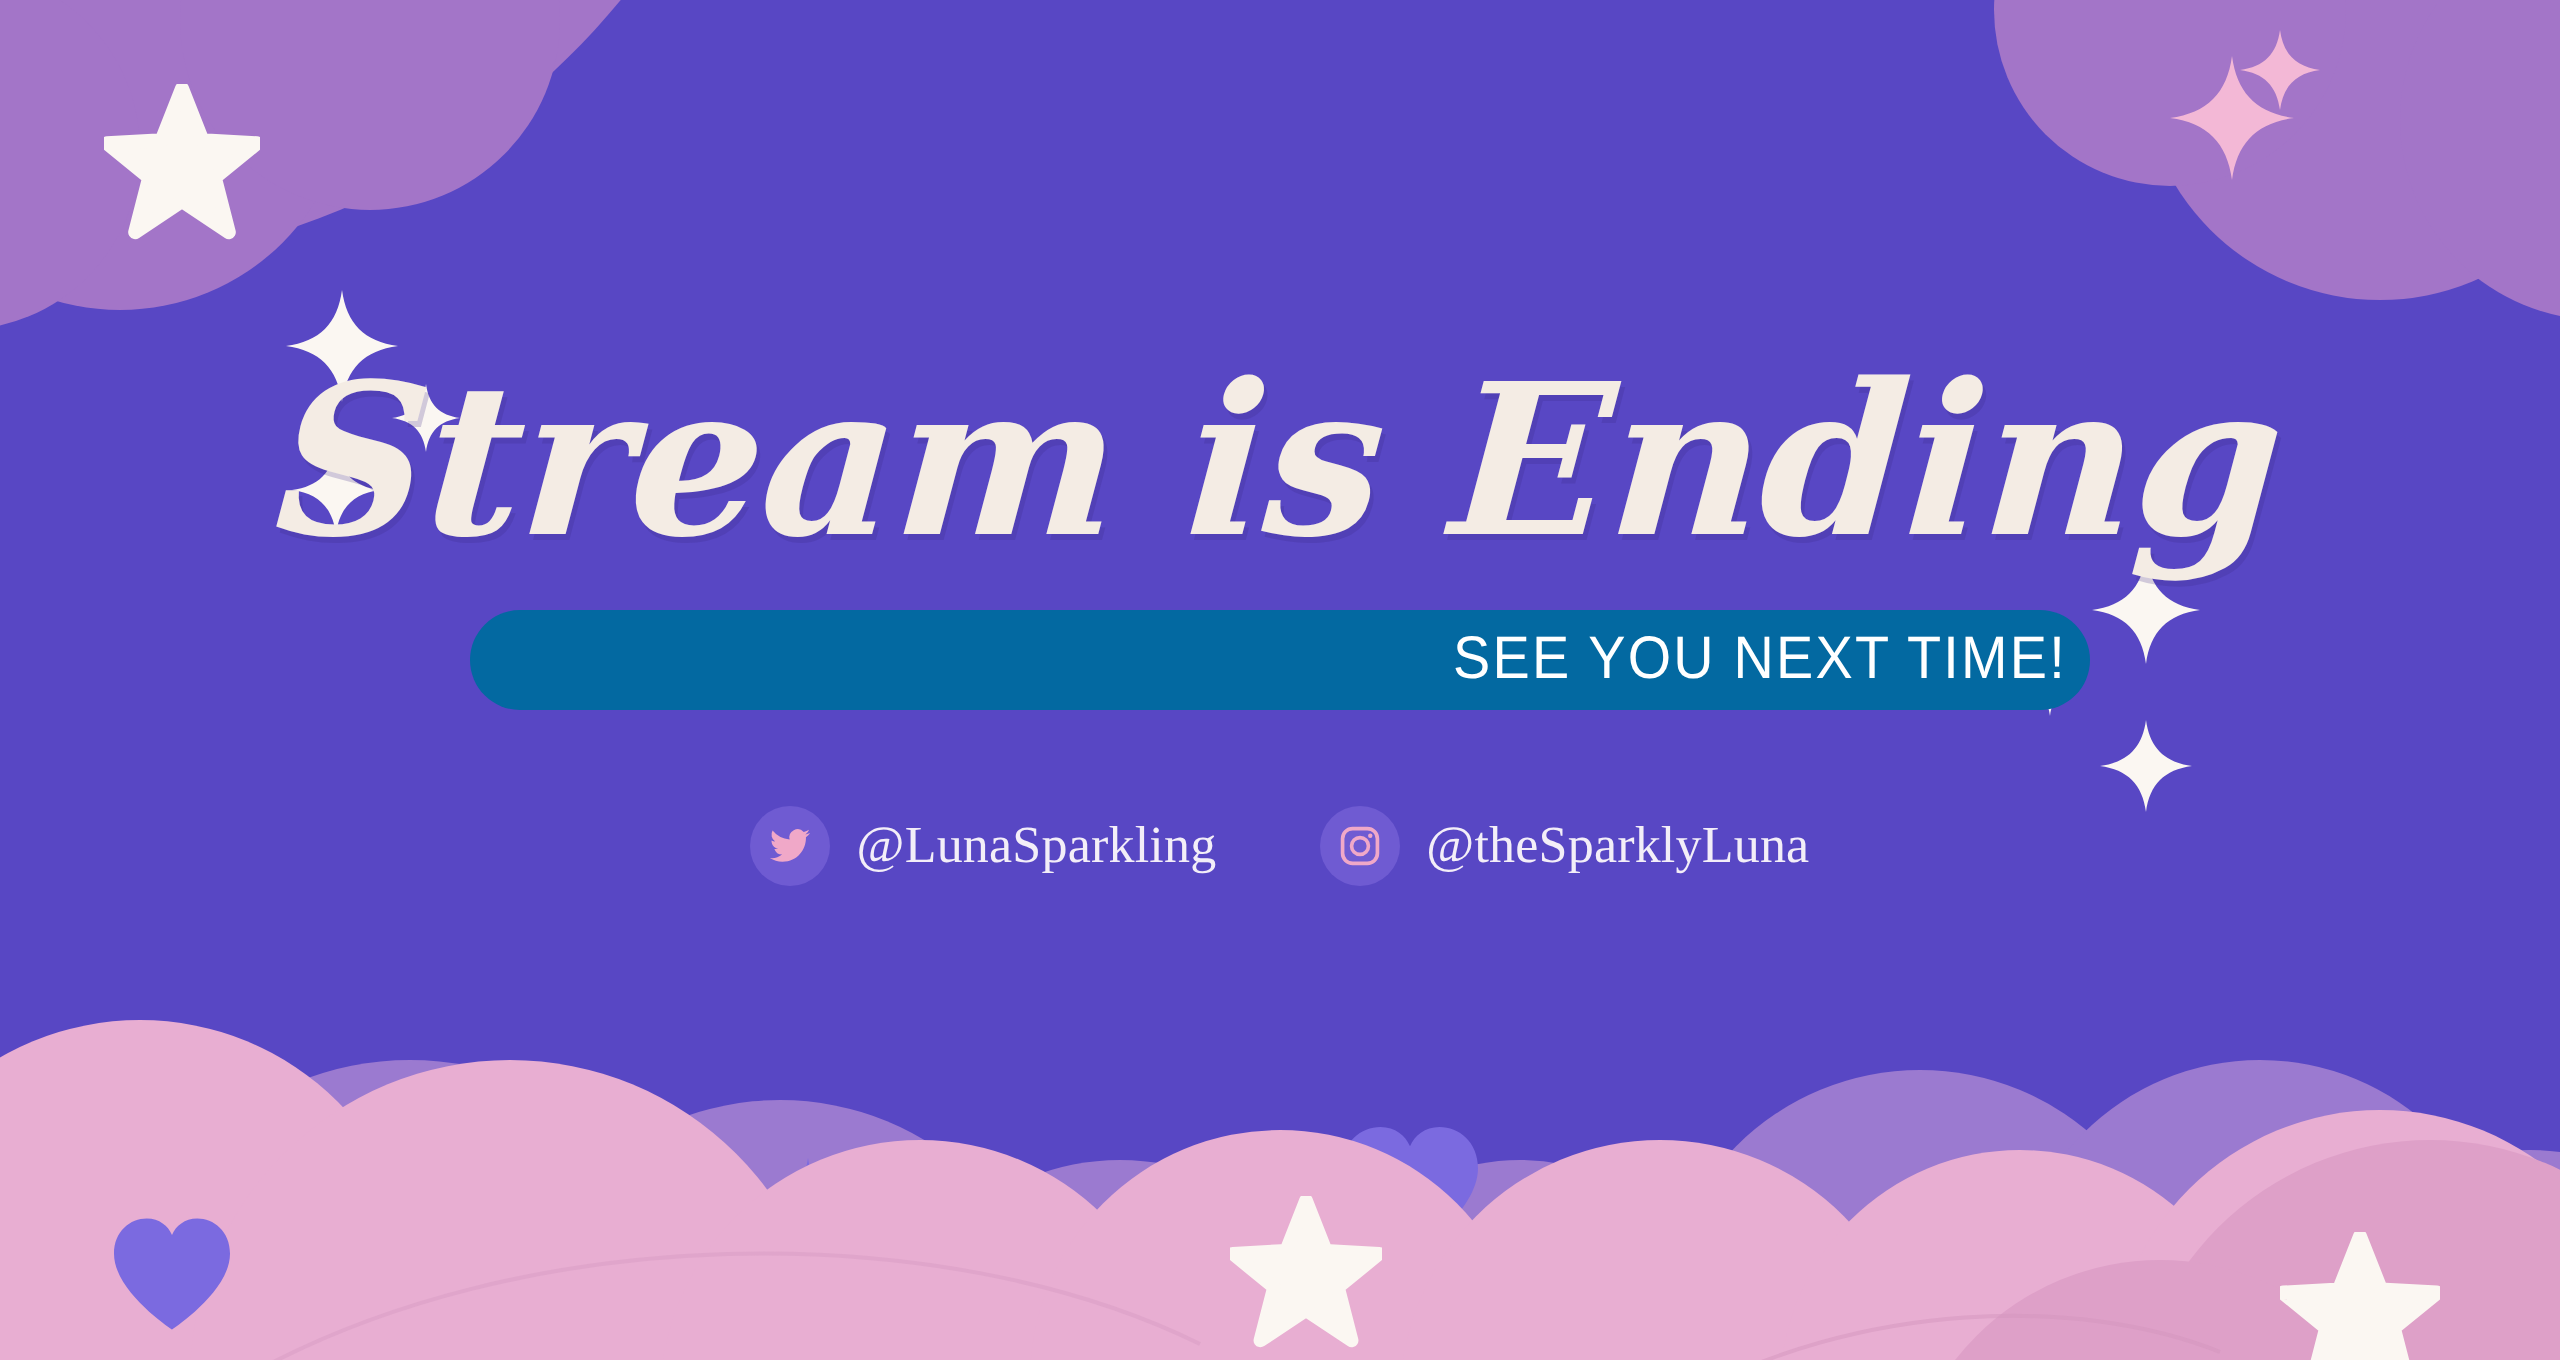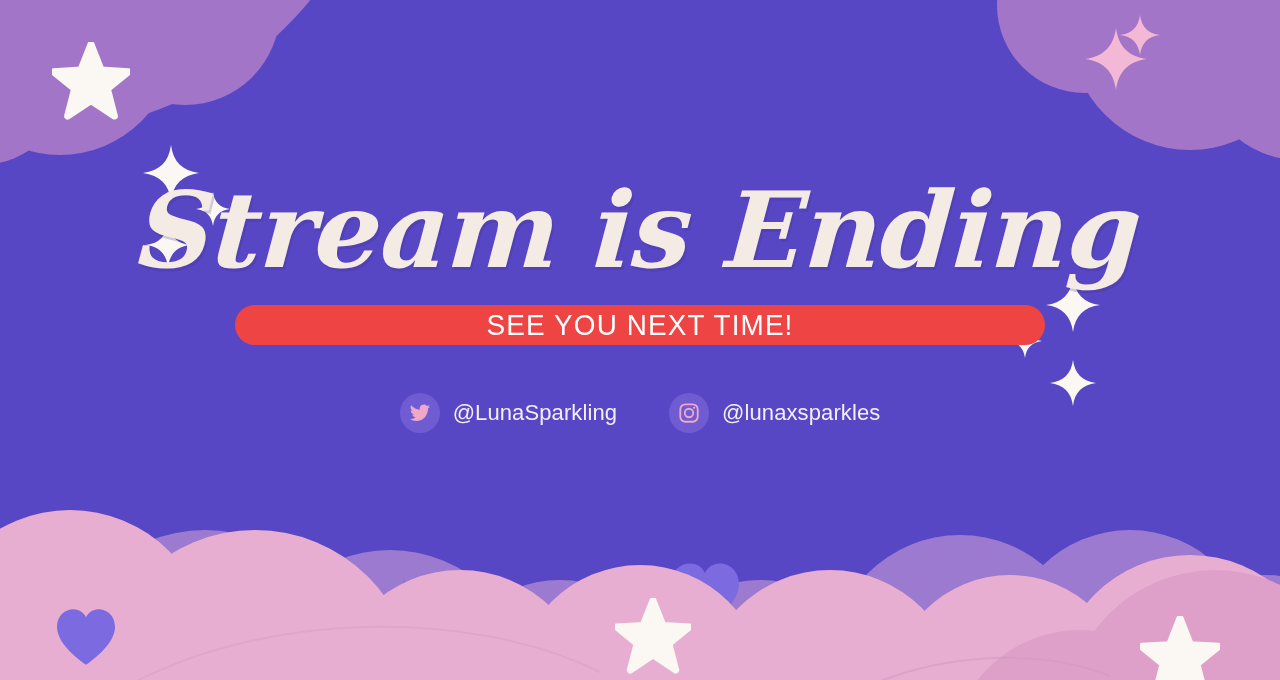--- a/index.html
+++ b/index.html
@@ -31,24 +31,24 @@
     line-height:1.0;
     color:#f4ece4;
     letter-spacing:-1px;
     white-space:nowrap;
     text-shadow:2px 3px 0 rgba(60,40,130,.22);
     transform:skewX(-4deg);
   }
 
   #subtitle-pill {
     margin-top:22px;
-    width:810px; height:40px;
+    width:810px; height:50px;
     border-radius:29px;
-    background:#ef4444;
-    display:flex; align-items:center; justify-content:center;
+    background:#0369a1;
+    display:flex; align-items:center; justify-content:flex-end;
   }
   #subtitle-text {
     font-family:"Liberation Sans", sans-serif;
     font-size:30px;
     font-weight:400;
     color:#ffffff;
     letter-spacing:1.2px;
     white-space:nowrap;
     transform:scaleX(.93);
   }
@@ -61,22 +61,22 @@
     display:flex; align-items:center; gap:13px;
   }
   .social-icon {
     width:40px; height:40px; border-radius:50%;
     background:#6f5bd2;
     display:flex; align-items:center; justify-content:center;
     flex:0 0 auto;
   }
   .social-icon svg { display:block; }
   .social-handle {
-    font-family:Liberation Sans, sans-serif;
-    font-size:22px; color:#f3eef8;
+    font-family:Liberation Serif, serif;
+    font-size:26px; color:#f3eef8;
     white-space:nowrap;
     letter-spacing:.1px;
   }
 </style>
 </head>
 <body>
 
 <div id="stage">
 
   <div class="layer">
@@ -149,21 +149,21 @@
       </div>
 
       <div class="social">
         <span class="social-icon">
           <svg width="22" height="22" viewBox="0 0 24 24" fill="none" stroke="#f0a8c8" stroke-width="2">
             <rect x="2.5" y="2.5" width="19" height="19" rx="5.5"></rect>
             <circle cx="12" cy="12" r="4.6"></circle>
             <circle cx="17.6" cy="6.4" r="1.2" fill="#f0a8c8" stroke="none"></circle>
           </svg>
         </span>
-        <span class="social-handle">@lunaxsparkles</span>
+        <span class="social-handle">@theSparklyLuna</span>
       </div>
 
 
     </div>
   </div>
 
   <div class="layer" style="z-index:60;">
     <svg viewBox="0 0 1280 680" xmlns="http://www.w3.org/2000/svg">
 
       <g>

